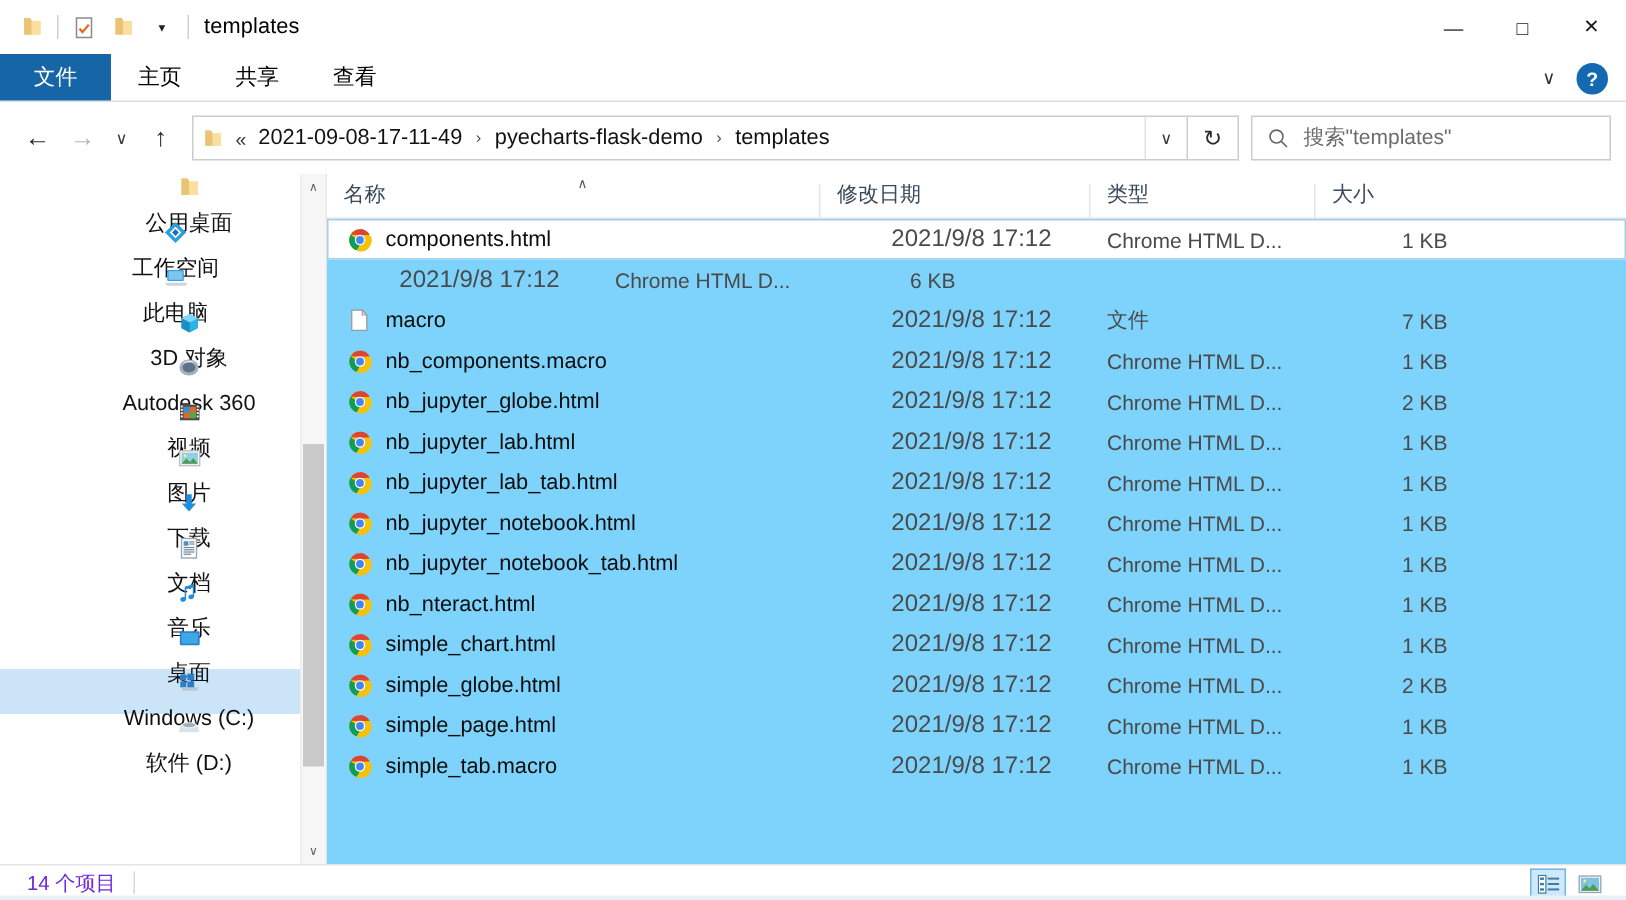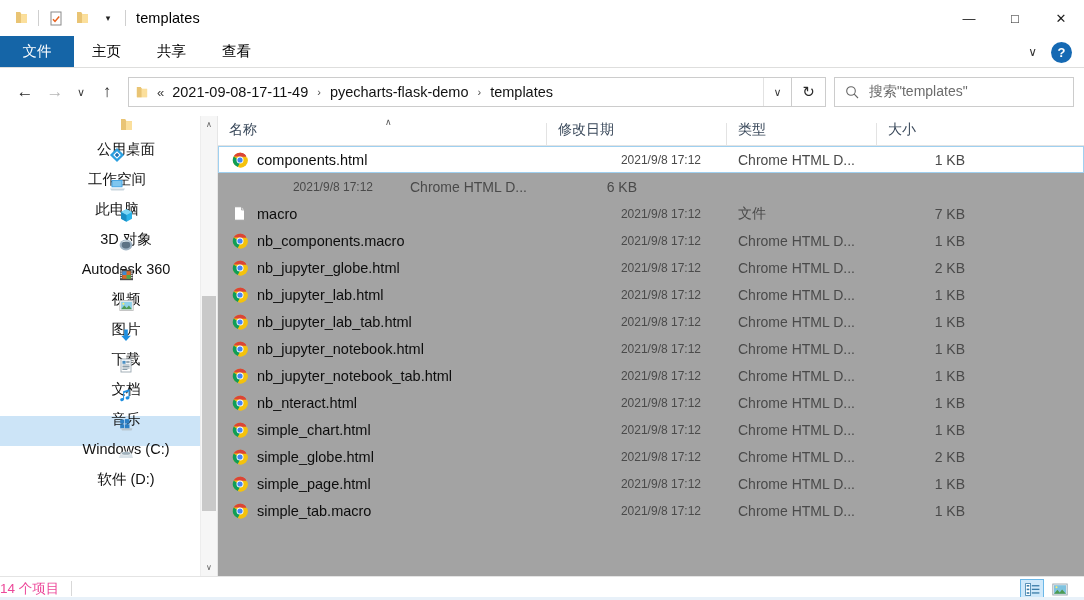--- a/index.html
+++ b/index.html
@@ -112,21 +112,21 @@
 
   .sb-track {
     position:absolute; right:0; top:0; width:17px; height:460px;
     background:#f6f6f6; border-left:1px solid #ededed;
   }
   .sb-arrow { height:17px; display:flex; align-items:center; justify-content:center; font-size:8px; color:#606060; }
   .sb-arrow.bottom { position:absolute; bottom:0; left:0; right:0; }
   .sb-thumb { position:absolute; left:1px; right:1px; background:#c9c9c9; }
 
   
-  .filepane { flex:1; height:460px; position:relative; background:#a3a3a3; overflow:hidden; }
+  .filepane { flex:1; height:460px; position:relative; background:#7dd3fc; overflow:hidden; }
   .colhead {
     height:30px; display:flex; align-items:flex-end; border-bottom:1px solid #e3e3e3;
     position:relative; background:#fff;
   }
   .col {
     font-size:14px; color:#39485a; padding-bottom:6px; padding-left:11px;
     border-left:1px solid #e3e3e3; height:22px; display:flex; align-items:flex-end;
     white-space:nowrap;
   }
   .col:first-child { border-left:none; }
@@ -138,31 +138,31 @@
     position:absolute; left:167px; top:2px; font-size:9px; color:#555; line-height:1;
   }
 
   .rows { position:absolute; left:0; top:30px; right:0; bottom:0; }
   .row {
     height:27px; display:flex; align-items:center; font-size:14.5px; color:#0d0d0d;
     border:1px solid transparent;
   }
   .row.focused { border:1px solid #9fd0f0; background:#ffffff; }
   .cell-name { width:328px; display:flex; align-items:center; gap:9px; padding-left:12px; white-space:nowrap; overflow:hidden; }
-  .cell-date { width:180px; text-align:right; padding-right:26px; color:#4a4a4a; font-size:12px; }
+  .cell-date { width:180px; text-align:right; padding-right:26px; color:#4a4a4a; font-size:16px; }
   .cell-type { width:150px; padding-left:11px; color:#4a4a4a; font-size:14px; white-space:nowrap; overflow:hidden; }
   .cell-size { width:102px; text-align:right; padding-right:14px; color:#4a4a4a; font-size:14px; }
   .fileico { width:17px; height:17px; flex:0 0 17px; display:flex; align-items:center; justify-content:center; }
 
   
   .statusbar {
     position:absolute; left:0; top:576px; width:1084px; height:24px;
     background:#fff; border-top:1px solid #e4e4e4; display:flex; align-items:center;
   }
-  .status-text { font-size:13.5px; color:#ec4899; }
+  .status-text { font-size:13.5px; color:#6d28d9; padding-left:18px; }
   .status-sep { width:1px; height:15px; background:#d8d8d8; margin-left:12px; }
   .viewbtns { position:absolute; right:12px; top:0; height:24px; display:flex; align-items:center; gap:4px; }
   .viewbtn {
     width:24px; height:21px; display:flex; align-items:center; justify-content:center;
   }
   .viewbtn.active { background:#cfe8fa; border:1px solid #6cb8e8; }
   .bottom-edge { position:absolute; left:0; bottom:0; width:1084px; height:3px; background:#e8f1f9; }
 </style>
 </head>
 <body>
@@ -378,20 +378,29 @@
 
         <div class="nav-item lvl2">
           <span class="nav-ico">
             <svg width="14" height="15" viewBox="0 0 14 15">
               <path d="M10.5 1.2v8.2c0 1.3-1.1 2.1-2.2 2.1-1 0-1.7-.6-1.7-1.5s.8-1.7 1.9-1.7c.4 0 .7.1 1 .2V3.6L5.1 4.9v6.2c0 1.3-1.1 2.1-2.2 2.1-1 0-1.7-.6-1.7-1.5s.8-1.7 1.9-1.7c.4 0 .7.1 1 .2V3.2z" fill="#1e8fe0"></path>
             </svg>
           </span>
           <span class="nav-label">音乐</span>
         </div>
 
+        <div class="nav-item lvl2">
+          <span class="nav-ico">
+            <svg width="15" height="13" viewBox="0 0 15 13">
+              <rect x="0.9" y="1.8" width="13.2" height="9.4" rx="0.8" fill="#2b7fc4"></rect>
+              <rect x="2" y="2.9" width="11" height="7.2" fill="#3ea7e8"></rect>
+            </svg>
+          </span>
+          <span class="nav-label">桌面</span>
+        </div>
 
         <div class="nav-item lvl2 selected">
           <span class="nav-ico">
             <svg width="16" height="14" viewBox="0 0 16 14">
               <g fill="#2b7fc4">
                 <rect x="2.2" y="1.6" width="4" height="4"></rect>
                   <rect x="6.9" y="1.1" width="4.6" height="4.5"></rect>
                 <rect x="2.2" y="6.3" width="4" height="4"></rect>
                   <rect x="6.9" y="6.3" width="4.6" height="4.5"></rect>
               </g>

